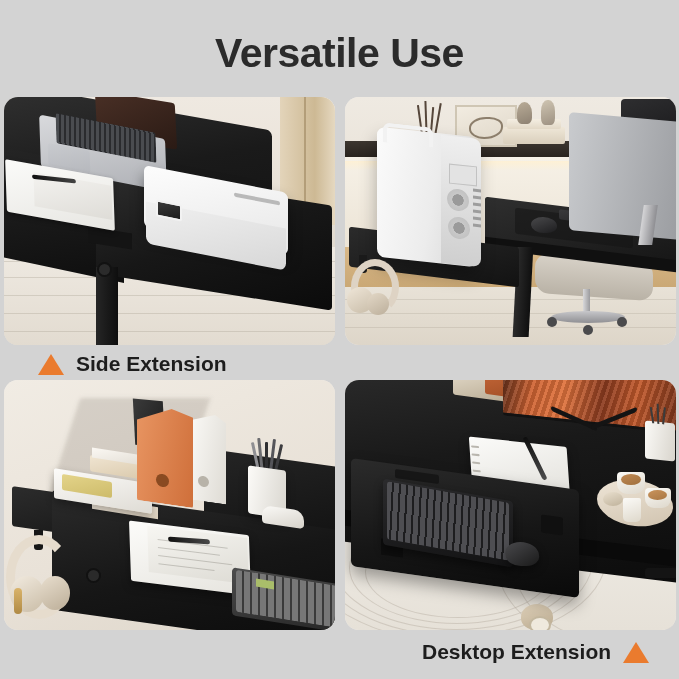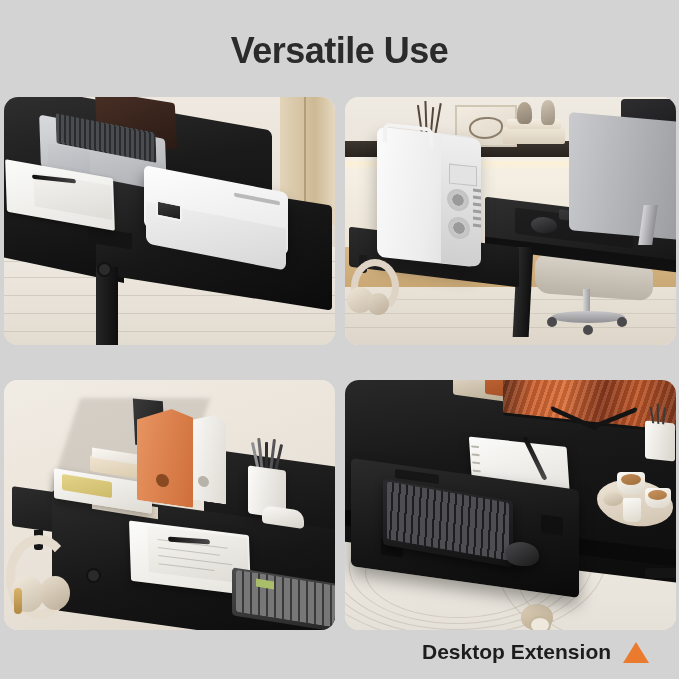--- a/index.html
+++ b/index.html
@@ -9,21 +9,21 @@
     font-family:"Liberation Sans", sans-serif;
     overflow:hidden;
     position:relative;
   }
   .page{position:relative;width:679px;height:679px;}
 
   
   .title{
     position:absolute;left:0;top:30px;width:679px;
     text-align:center;
-    font-size:36px;font-weight:bold;color:#2b2b2b;
+    font-size:41px;font-weight:bold;color:#2b2b2b;
     letter-spacing:-0.5px;
   }
 
   
   .panel{position:absolute;overflow:hidden;border-radius:14px;background:#efece8;}
   .p-tl{left:4px;  top:97px; width:331px;height:248px;}
   .p-tr{left:345px;top:97px; width:331px;height:248px;}
   .p-bl{left:4px;  top:380px;width:331px;height:250px;}
   .p-br{left:345px;top:380px;width:331px;height:250px;}
 
@@ -546,19 +546,23 @@
     <div class="abs br-tray"></div>
     <div class="abs br-trayclip"></div>
     <div class="abs br-trayclip2"></div>
     <div class="abs br-traybar"></div>
     <div class="abs br-kb"></div>
     <div class="abs br-kb-keys"></div>
     <div class="abs br-mouse"></div>
     <div class="abs br-cable"></div>
   </div>
 
+  <div class="caption cap-side">
+    <span class="tri"></span>
+    <span>Side Extension</span>
+  </div>
 
   <div class="caption cap-desk">
     <span>Desktop Extension</span>
     <span class="tri"></span>
   </div>
 
 </div>
 
 </body></html>

